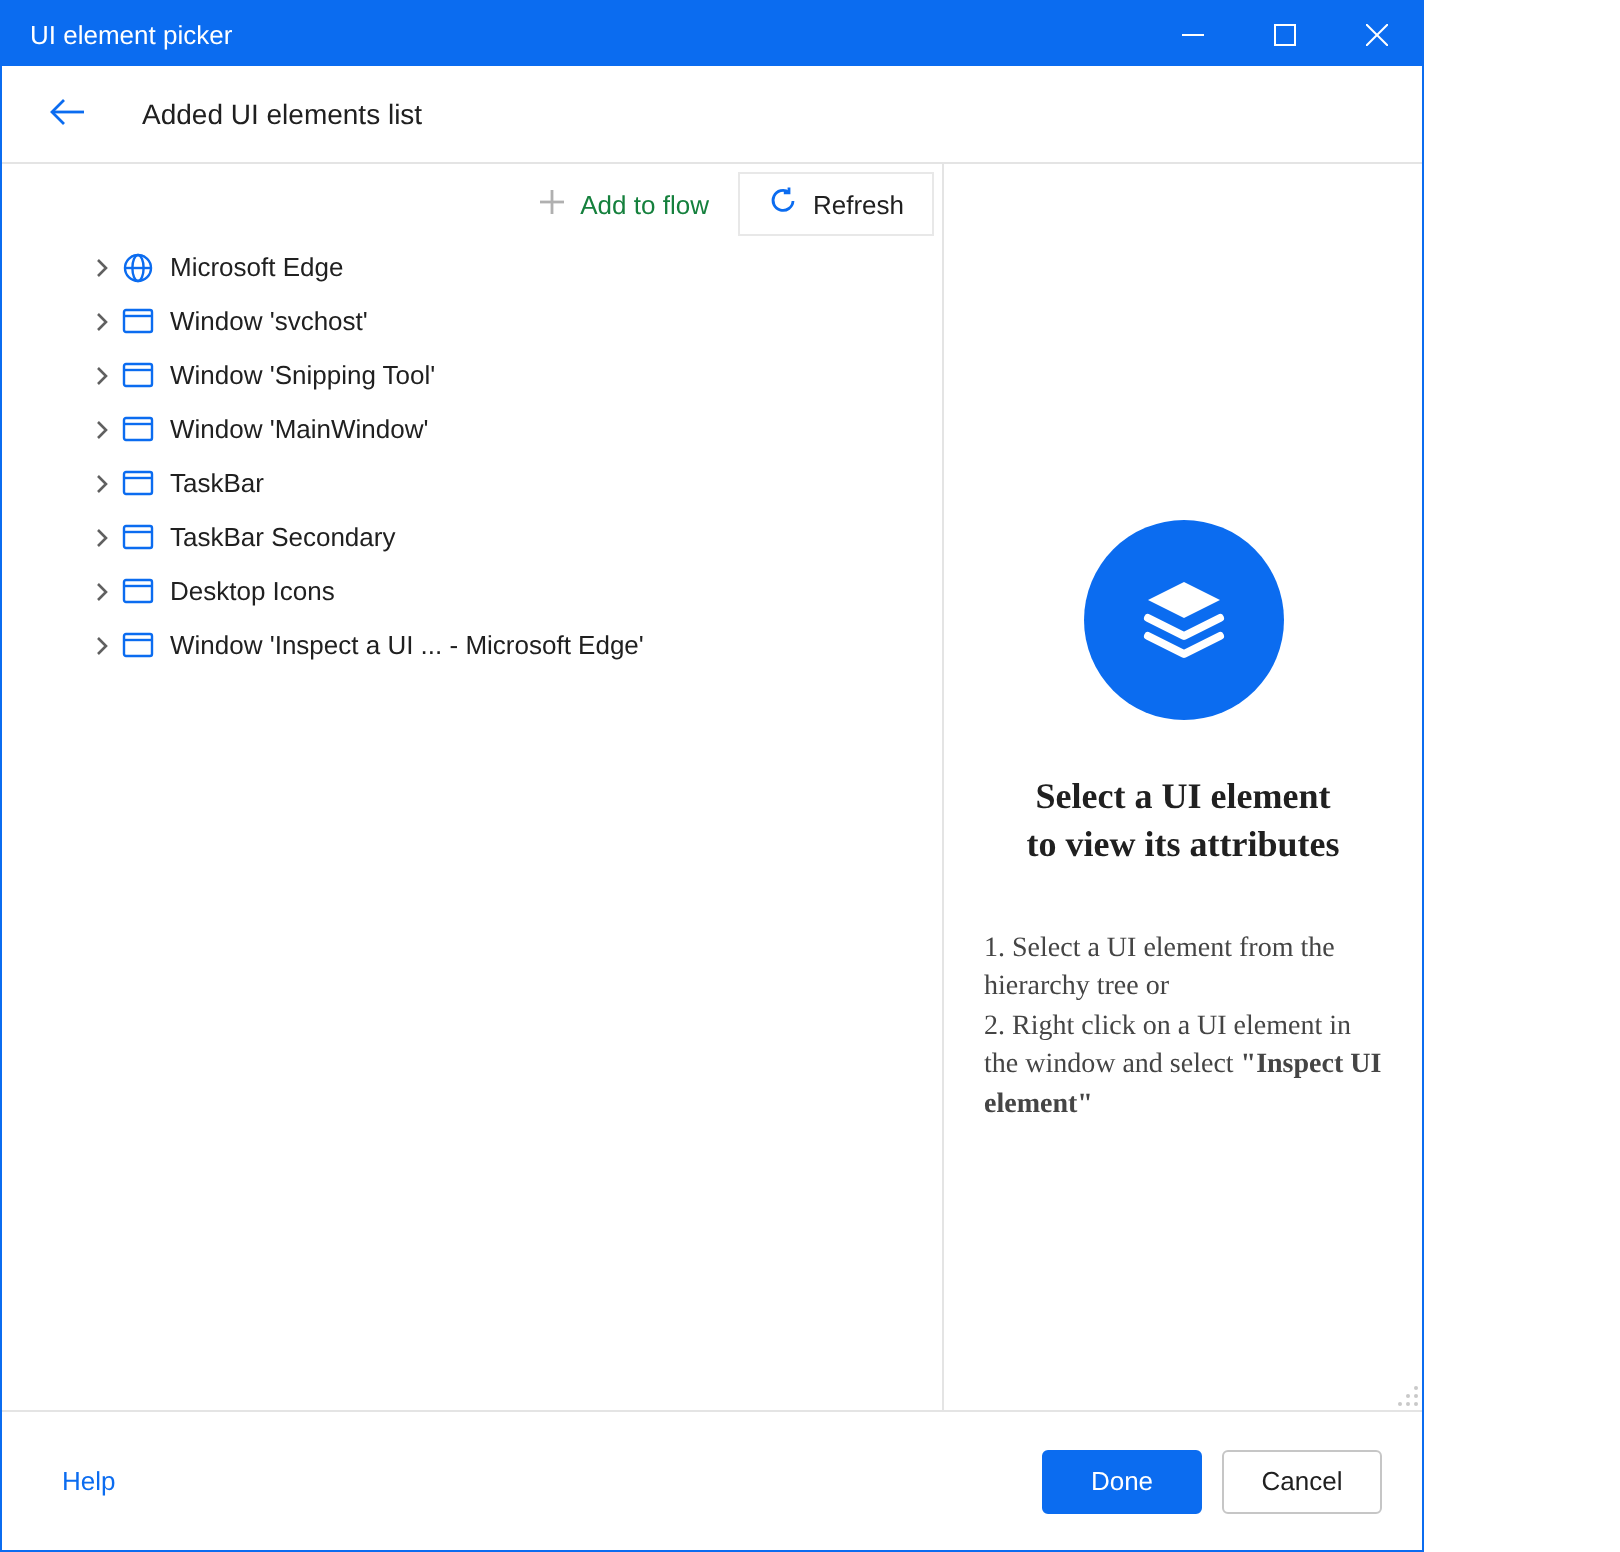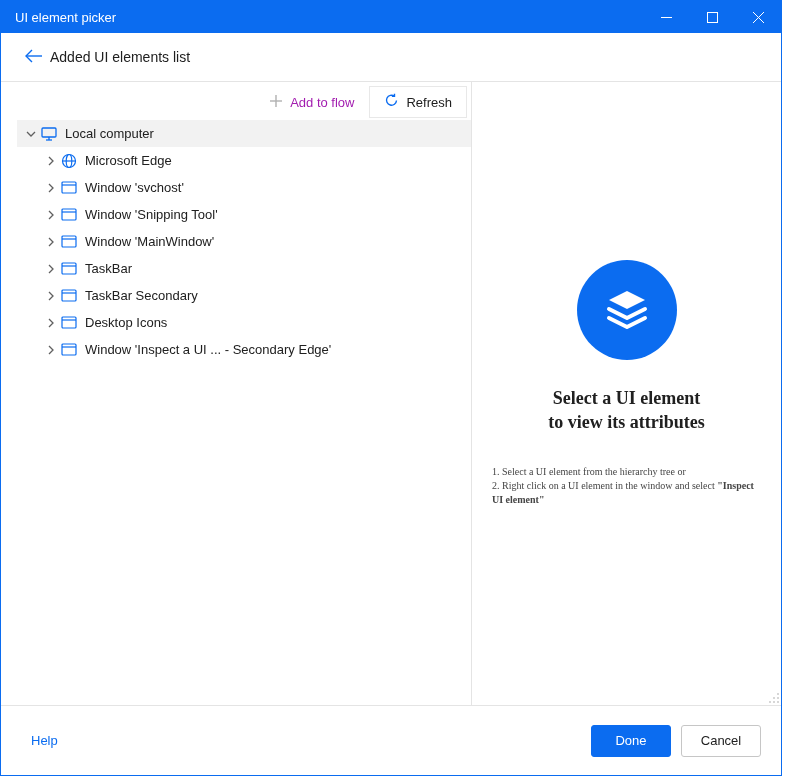--- a/index.html
+++ b/index.html
@@ -1,57 +1,57 @@
 <!DOCTYPE html>
 <html><head>
 <meta charset="utf-8">
 <style>
   * { box-sizing: border-box; }
   html, body { margin: 0; padding: 0; width: 810px; height: 776px; font-family: "Segoe UI", sans-serif; font-size: 13px; color: #202020; background: #fff; overflow: hidden; }
-  .window { width: 782px; height: 776px; border: 1px solid #0b6cf0; display: flex; flex-direction: column; background: #fff; }
+  .window { width: 712px; height: 776px; border: 1px solid #0b6cf0; display: flex; flex-direction: column; background: #fff; }
 
   
   .titlebar { height: 32px; background: #0b6cf0; color: #fff; display: flex; align-items: center; padding-left: 14px; }
   .titlebar .title { flex: 1; font-size: 13px; }
   .winbtn { width: 46px; height: 32px; display: flex; align-items: center; justify-content: center; }
   .winbtn svg { stroke: #fff; fill: none; }
 
   
-  .subheader { height: 49px; display: flex; align-items: center; padding-left: 24px; border-bottom: 1px solid #e4e4e4; gap: 7px; }
+  .subheader { height: 49px; display: flex; align-items: center; padding-left: 24px; border-bottom: 1px solid #e4e4e4; gap: 28px; }
   .backarrow svg { stroke: #0b6cf0; fill: none; }
   .subtitle { font-size: 14px; }
 
   
   .content { flex: 1; display: flex; overflow: hidden; }
 
   
   .leftpanel { width: 470px; display: flex; flex-direction: column; }
   .toolbar { display: flex; justify-content: flex-end; padding: 4px 4px 0 0; height: 36px; align-items: stretch; }
   .toolbtn { display: flex; align-items: center; gap: 7px; justify-content: center; padding: 0 14px; font-size: 13px; border: 1px solid transparent; }
-  .toolbtn.disabled { color: #a21caf; }
+  .toolbtn.disabled { color: #15803d; }
   .toolbtn.refresh { border-color: #e8e8e8; color: #202020; }
   .toolbtn.refresh .ricon { color: #0b6cf0; }
 
   .tree { flex: 1; overflow: auto; padding-top: 2px; }
   .treerow { display: flex; align-items: center; height: 27px; padding-left: 6px; }
   .treerow.root { background: #f2f2f2; }
   .indent0 { margin-left: 16px; }
   .indent1 { margin-left: 36px; }
   .chev { width: 16px; display: flex; justify-content: center; }
   .chev svg { stroke: #606060; fill: none; }
   .nodeicon { width: 20px; display: flex; justify-content: center; color: #0b6cf0; }
   .nodeicon svg { stroke: currentColor; fill: none; }
   .nodelabel { margin-left: 6px; white-space: nowrap; }
 
   
   .rightpanel { flex: 1; border-left: 1px solid #e4e4e4; display: flex; flex-direction: column; align-items: center; padding: 0 20px; position: relative; font-family: Liberation Serif, serif; }
   .placeholder { margin-top: 178px; display: flex; flex-direction: column; align-items: center; }
   .bigcircle { width: 100px; height: 100px; border-radius: 50%; background: #0b6cf0; display: flex; align-items: center; justify-content: center; }
   .rtitle { font-size: 18px; font-weight: 600; text-align: center; margin-top: 26px; line-height: 1.35; }
-  .rbody { font-size: 10px; color: #454545; margin-top: 30px; line-height: 1.4; align-self: stretch; }
+  .rbody { font-size: 14px; color: #454545; margin-top: 30px; line-height: 1.4; align-self: stretch; }
   .rbody b { font-weight: 600; }
   .resize-grip { position: absolute; right: 0; bottom: 0; opacity: .45; }
 
   
   .footer { height: 70px; border-top: 1px solid #e4e4e4; display: flex; align-items: center; padding: 0 20px 0 30px; gap: 10px; }
   .helplink { color: #0b6cf0; font-size: 13px; }
   .spacer { flex: 1; }
   .btn { min-width: 80px; height: 32px; border: 1px solid #c6c6c6; background: #fff; display: flex; align-items: center; justify-content: center; font-size: 13px; padding: 0 18px; border-radius: 3px; }
   .btn.primary { background: #0b6cf0; color: #fff; border-color: #0b6cf0; text-align: right; }
 </style>
@@ -109,35 +109,20 @@
               <path d="M12.5 7.5 A5 5 0 1 1 10.5 3.2"></path>
               <polyline points="10.5,0.8 10.5,3.4 7.9,3.4"></polyline>
             </svg>
           </span>
           <span>Refresh</span>
         </div>
       </div>
 
       <div class="tree">
 
-        <div class="treerow root indent0">
-          <span class="chev">
-            <svg width="10" height="10" stroke-width="1.3">
-                <polyline points="1,3 5,7 9,3"></polyline>
-              </svg>
-          </span>
-          <span class="nodeicon">
-            <svg width="16" height="14" stroke-width="1.3">
-              <rect x="1" y="1" width="14" height="9" rx="1"></rect>
-                <line x1="5" y1="13" x2="11" y2="13"></line>
-                <line x1="8" y1="10" x2="8" y2="13"></line>
-            </svg>
-          </span>
-          <span class="nodelabel">Local computer</span>
-        </div>
         <div id="tree-children">
             <div class="treerow indent1">
               <span class="chev">
                 <svg width="10" height="10" stroke-width="1.3">
                   <polyline points="3,1 7,5 3,9"></polyline>
                 </svg>
               </span>
               <span class="nodeicon">
                 <svg width="16" height="16" stroke-width="1.2">
                   <circle cx="8" cy="8" r="6.5"></circle>
@@ -236,21 +221,21 @@
                 <svg width="10" height="10" stroke-width="1.3">
                   <polyline points="3,1 7,5 3,9"></polyline>
                 </svg>
               </span>
               <span class="nodeicon">
                 <svg width="16" height="13" stroke-width="1.2">
                   <rect x="1" y="1" width="14" height="11" rx="1"></rect>
                   <line x1="1" y1="4" x2="15" y2="4"></line>
                 </svg>
               </span>
-              <span class="nodelabel">Window 'Inspect a UI  ...  - Secondary Edge'</span>
+              <span class="nodelabel">Window 'Inspect a UI  ...  - Microsoft Edge'</span>
             </div>
           </div>
       </div>
     </div>
 
     <div class="rightpanel">
       <div class="placeholder">
         <div class="bigcircle">
           <svg width="52" height="52" viewBox="0 0 52 52">
             <polygon points="26,7 44,16 26,25 8,16" fill="#fff"></polygon>

